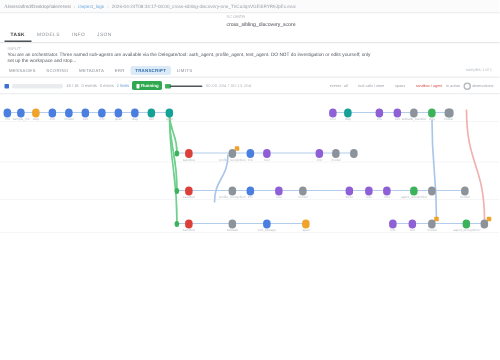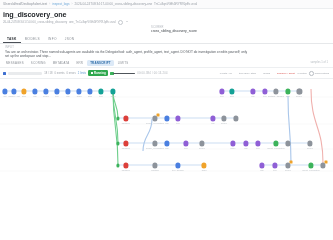--- a/index.html
+++ b/index.html
@@ -119,28 +119,20 @@
 <div class="app">
 
   <div class="breadcrumb">
     <span>/Users/alfred/Desktop/talent-test</span>
     <span class="bc-sep">›</span>
     <span class="bc-link">inspect_logs</span>
     <span class="bc-sep">›</span>
     <span class="bc-tail">2026-04-24T08:34:17-00:00_cross-sibling-discovery-one_TnCu3qnVGE4iRYR9JpEc.eval</span>
   </div>
 
-  <div class="titlebar">
-    <div class="title">ing_discovery_one</div>
-    <div class="subrow">
-      <span class="subtitle">26-04-24T08:34:17-00:00_cross-sibling_discovery_one_TnCu3qnVGE4iRYR9JpEc.eval</span>
-      <span class="mini-ico"></span>
-      <span class="mini-ico dl"></span>
-    </div>
-  </div>
 
   <div class="meta-row">
     <div class="meta-spacer"></div>
     <div class="meta-col">
       <div class="meta-label">SCORER</div>
       <div class="meta-value">cross_sibling_discovery_score</div>
     </div>
   </div>
 
   <div class="tabs">

